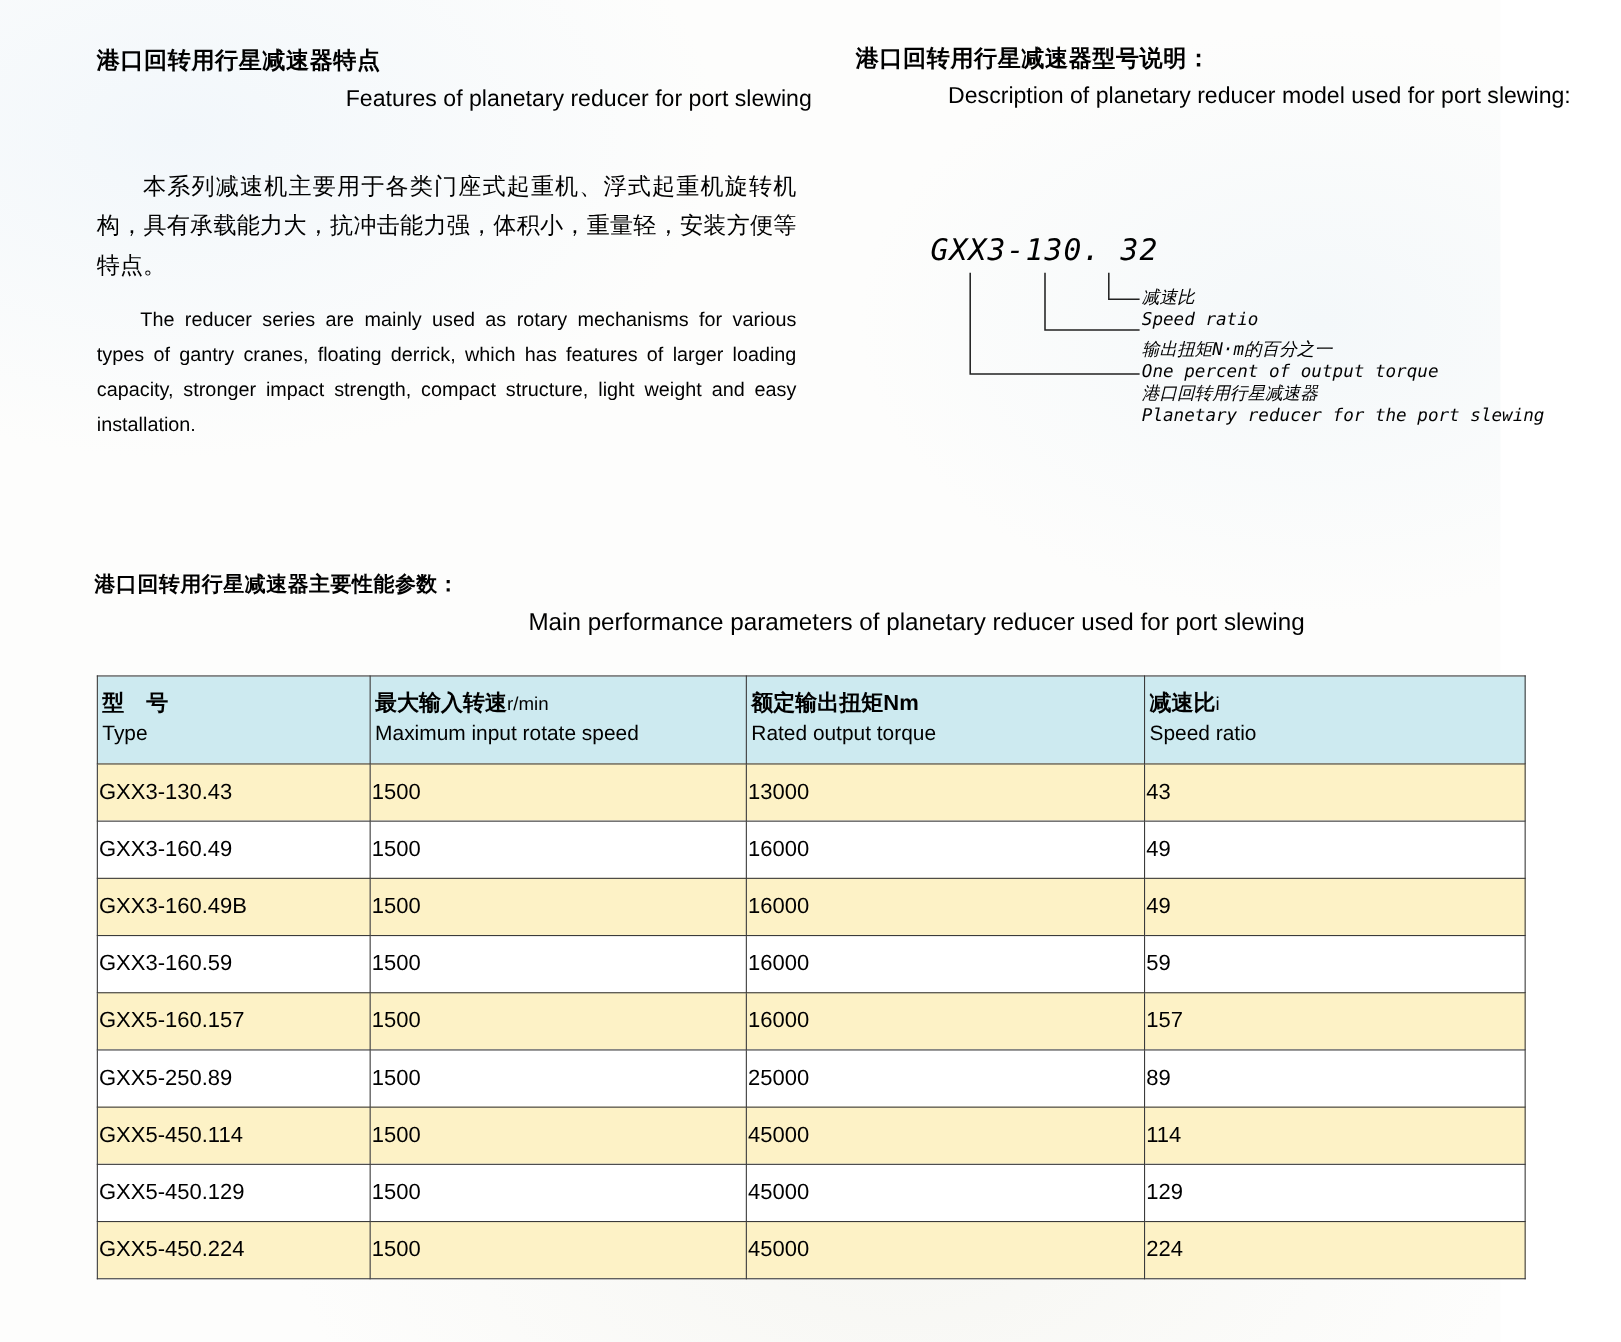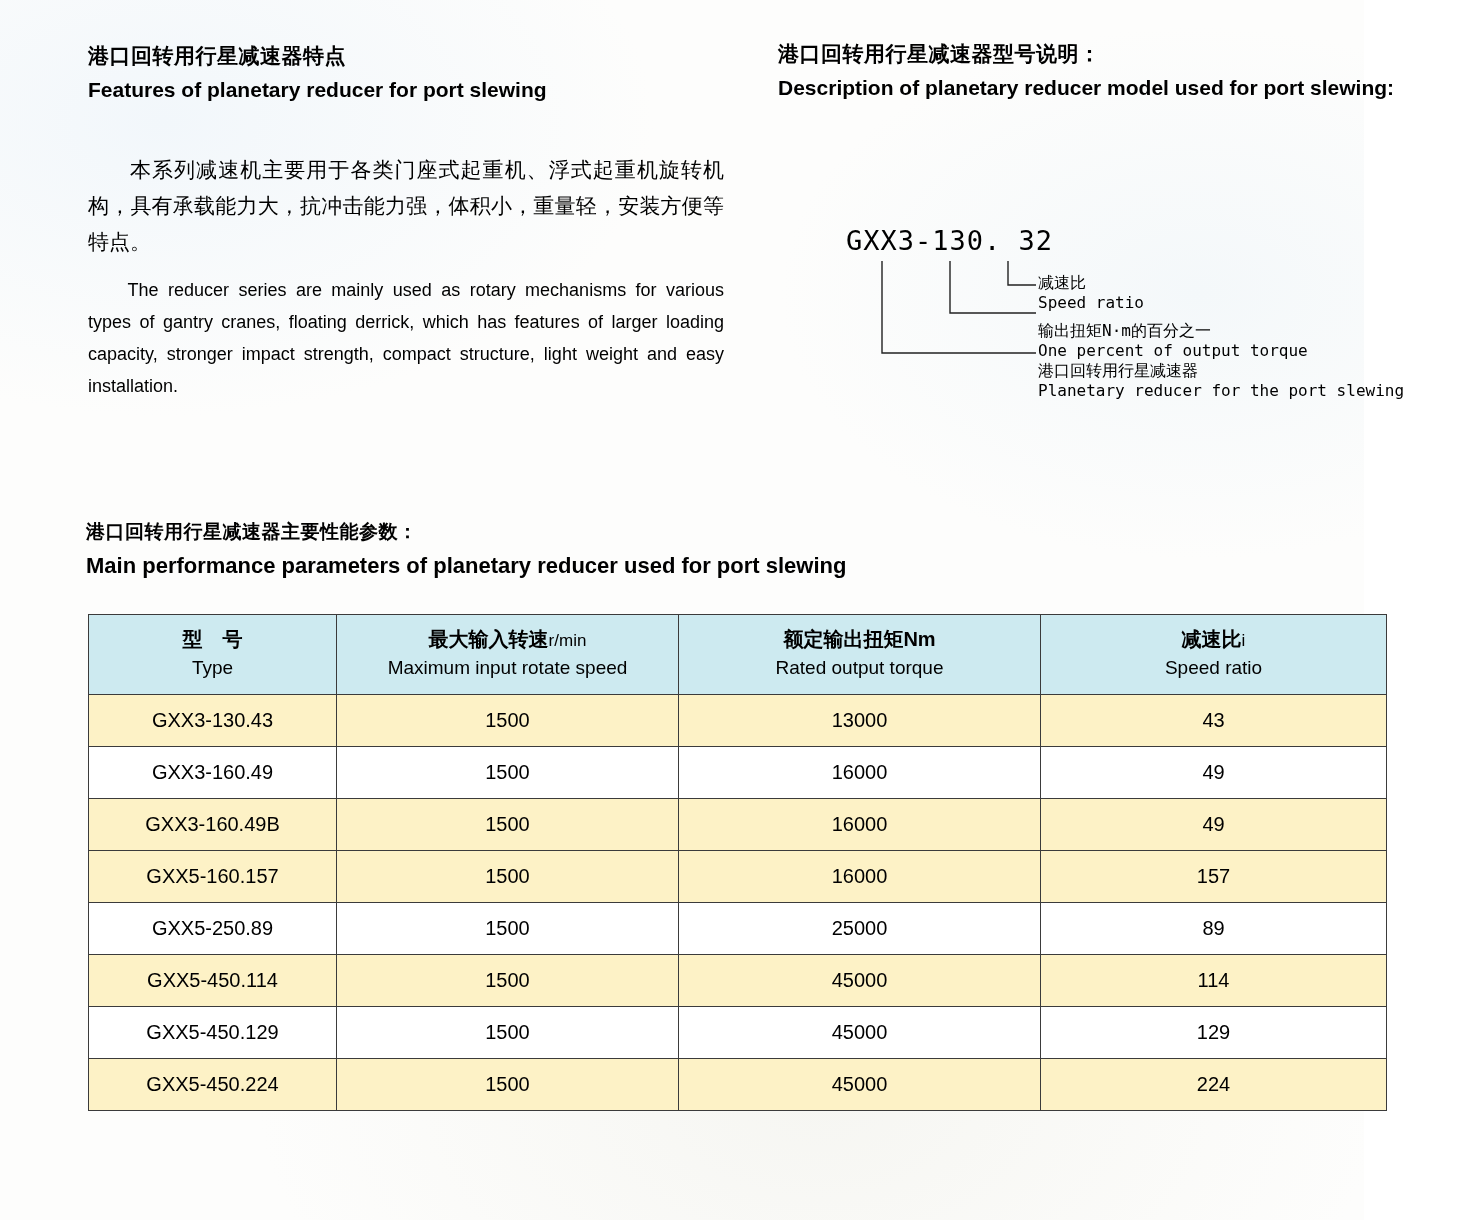--- a/index.html
+++ b/index.html
@@ -42,23 +42,24 @@
 
   .h-cn {
     font-size: 21px;
     font-weight: bold;
     letter-spacing: 0.5px;
     line-height: 1.5;
     margin: 0 0 4px 0;
   }
   .h-en {
     font-size: 21px;
-    font-weight: bold;
+    font-weight: normal;
     line-height: 1.35;
     margin: 0;
+    text-align: right;
   }
 
   .p-cn {
     font-size: 21px;
     line-height: 1.72;
     margin: 48px 0 0 0;
     text-align: justify;
     text-justify: inter-ideograph;
     width: 636px;
     text-indent: 2em;
@@ -69,23 +70,24 @@
     margin: 14px 0 0 0;
     text-align: justify;
     width: 636px;
     text-indent: 2.2em;
   }
 
   
   .model-block {
     position: absolute;
     left: 840px;
-    top: 213px;
+    top: 200px;
     width: 600px;
     height: 200px;
+    font-style: italic;
   }
   .model-code {
     font-family: "DejaVu Sans Mono", monospace;
     font-size: 27px;
     letter-spacing: 1px;
     white-space: pre;
   }
   .leader-svg {
     position: absolute;
     left: 0;
@@ -125,21 +127,21 @@
     position: absolute;
     left: 88px;
     top: 614px;
     width: 1298px;
     border-collapse: collapse;
     table-layout: fixed;
   }
   table.params th,
   table.params td {
     border: 1.6px solid #3b3b3b;
-    text-align: center;
+    text-align: left;
     vertical-align: middle;
   }
   table.params thead th {
     background: #cdeaf0;
     padding: 10px 4px 12px 4px;
   }
   .th-cn {
     display: block;
     font-size: 20px;
     font-weight: bold;
@@ -260,20 +262,26 @@
           <td>1500</td>
           <td>16000</td>
           <td>49</td>
         </tr>
         <tr class="alt">
           <td class="type-cell">GXX3-160.49B</td>
           <td>1500</td>
           <td>16000</td>
           <td>49</td>
         </tr>
+        <tr>
+          <td class="type-cell">GXX3-160.59</td>
+          <td>1500</td>
+          <td>16000</td>
+          <td>59</td>
+        </tr>
         <tr class="alt">
           <td class="type-cell">GXX5-160.157</td>
           <td>1500</td>
           <td>16000</td>
           <td>157</td>
         </tr>
         <tr>
           <td class="type-cell">GXX5-250.89</td>
           <td>1500</td>
           <td>25000</td>

